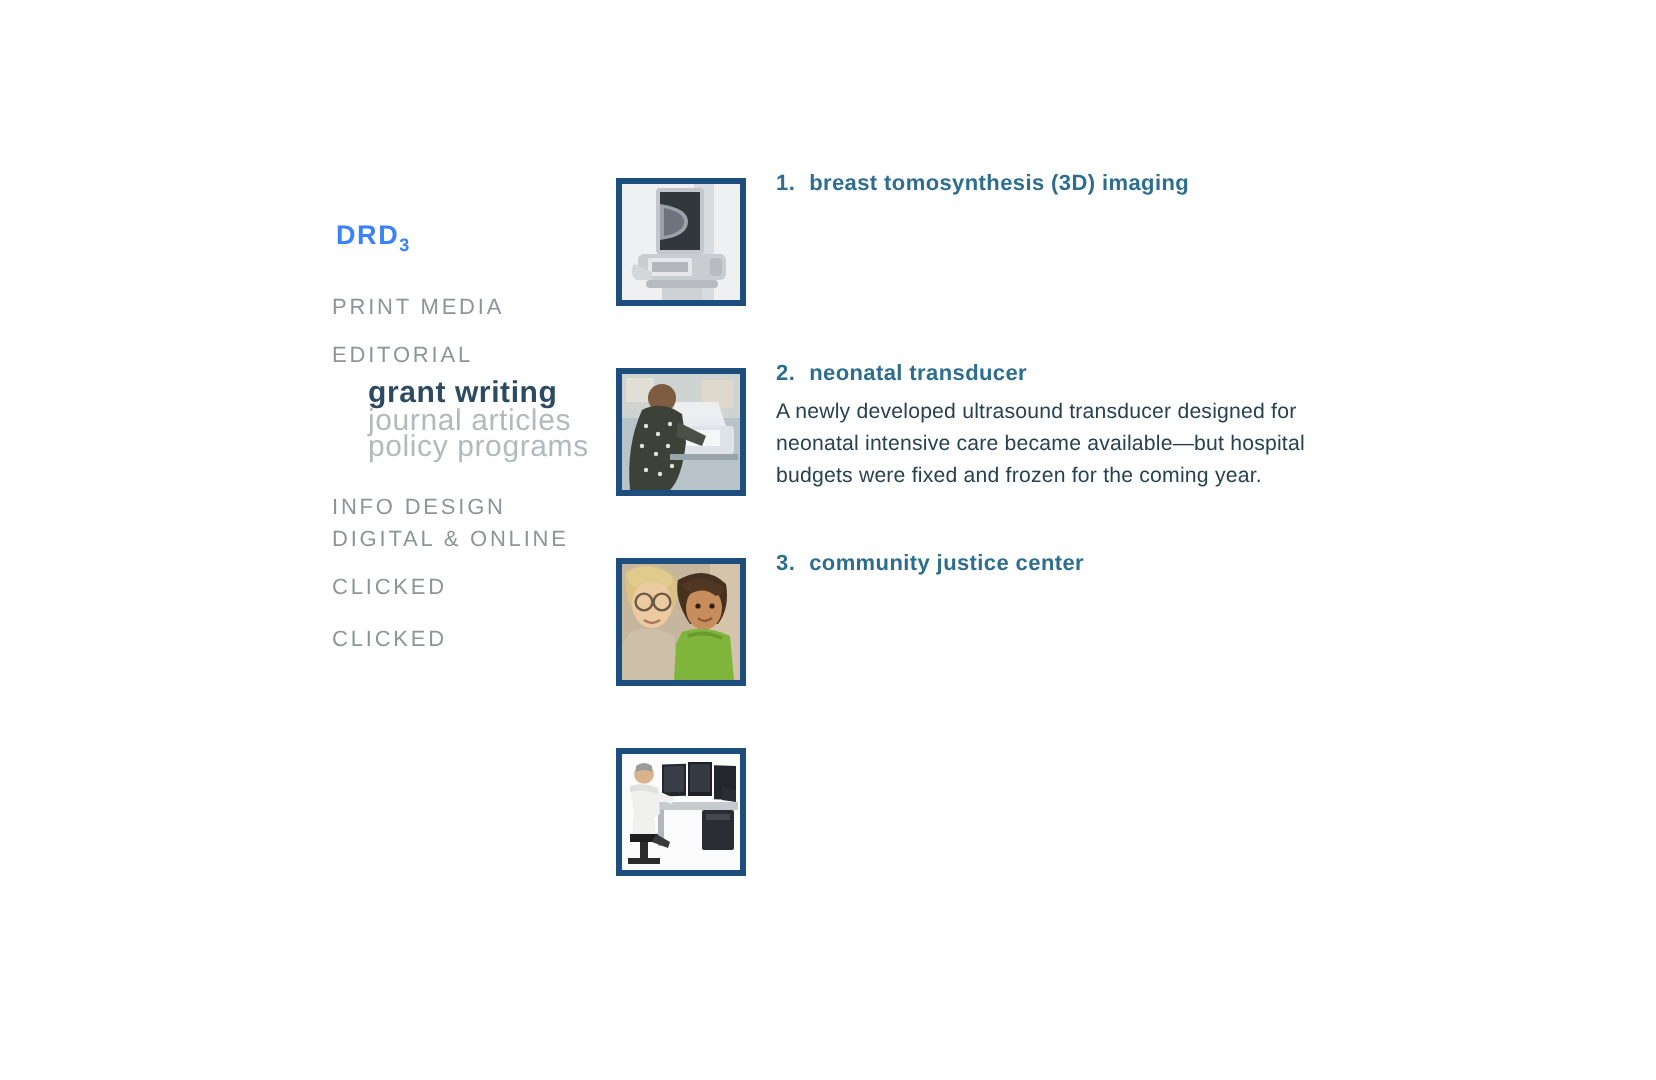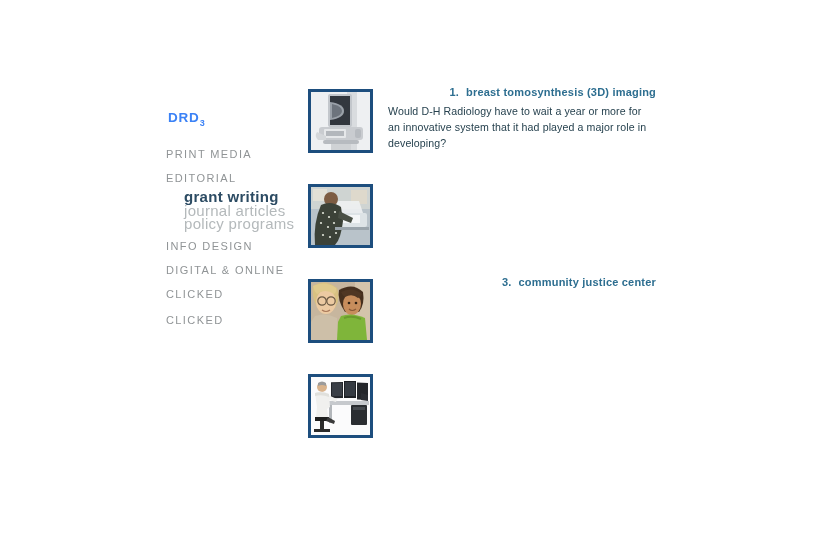--- a/index.html
+++ b/index.html
@@ -86,21 +86,20 @@
     margin-left: 15px;
     width: 268px;
   }
   .item-heading {
     font-size: 11px;
     font-weight: 600;
     letter-spacing: 0.2px;
     color: #2d6e90;
     margin: 0 0 5px 0;
     cursor: pointer;
-    text-align: right;
   }
   .item-number {
     margin-right: 7px;
   }
   .item-body {
     font-size: 10.6px;
     line-height: 16px;
     letter-spacing: 0.1px;
     color: #27424f;
   }
@@ -111,21 +110,21 @@
 <div class="page">
 
   <nav class="sidebar">
     <div class="logo"><span>DRD</span><sub>3</sub></div>
 
     <div class="nav-caps" style="top:38px">PRINT MEDIA</div>
     <div class="nav-caps" style="top:62px">EDITORIAL</div>
     <div class="nav-sub active" style="top:78px">grant writing</div>
     <div class="nav-sub" style="top:92px">journal articles</div>
     <div class="nav-sub" style="top:105px">policy programs</div>
-    <div class="nav-caps" style="top:130px">INFO DESIGN</div>
+    <div class="nav-caps" style="top:138px">INFO DESIGN</div>
     <div class="nav-caps" style="top:154px">DIGITAL &amp; ONLINE</div>
     <div class="nav-caps" style="top:178px">CLICKED</div>
     <div class="nav-caps" style="top:204px">CLICKED</div>
   </nav>
 
   <main class="main">
 
     <div class="item-row">
       <div class="thumb">
         <svg width="59" height="58" viewBox="0 0 59 58">
@@ -139,21 +138,20 @@
           <rect x="13" y="37" width="22" height="9" rx="1" fill="#e6e8ea"></rect>
           <rect x="15" y="39" width="18" height="5" fill="#b3b7bc"></rect>
           <rect x="44" y="37" width="6" height="9" rx="2" fill="#b7bbc0"></rect>
           <path d="M6 40 q-3 4 1 8 l8 0 l0 -4 Z" fill="#d4d7da"></path>
           <rect x="12" y="48" width="36" height="4" rx="2" fill="#b7bbc0"></rect>
           <rect x="20" y="52" width="20" height="6" fill="#cfd2d5"></rect>
         </svg>
       </div>
       <div class="item-text">
         <div class="item-heading"><span class="item-number">1.</span><span>breast tomosynthesis (3D) imaging</span></div>
-        <div class="item-body">Would D-H Radiology have to wait a year or more for an innovative system that it had played a major role in developing?</div>
       </div>
     </div>
 
     <div class="item-row">
       <div class="thumb">
         <svg width="59" height="58" viewBox="0 0 59 58">
           <rect x="0" y="0" width="59" height="58" fill="#b9c3ca"></rect>
           <rect x="0" y="0" width="59" height="22" fill="#cfd4d2"></rect>
           <rect x="2" y="2" width="14" height="12" fill="#e2e0d6"></rect>
           <rect x="40" y="3" width="16" height="14" fill="#ded9cc"></rect>
@@ -170,20 +168,24 @@
               <circle cx="17" cy="40" r="1.1"></circle>
               <circle cx="23" cy="36" r="1.1"></circle>
             <circle cx="12" cy="48" r="1.1"></circle>
               <circle cx="19" cy="50" r="1.1"></circle>
               <circle cx="25" cy="46" r="1.1"></circle>
           </g>
           <path d="M28 24 Q36 28 42 31 L40 36 Q32 33 27 31 Z" fill="#4a5046"></path>
           <rect x="24" y="40" width="34" height="3" fill="#9aa4ab"></rect>
         </svg>
       </div>
+      <div class="item-text">
+        <div class="item-heading"><span class="item-number">2.</span><span>neonatal transducer</span></div>
+        <div class="item-body">A newly developed ultrasound transducer designed for neonatal intensive care became available—but hospital budgets were fixed and frozen for the coming year.</div>
+      </div>
     </div>
 
     <div class="item-row">
       <div class="thumb">
         <svg width="59" height="58" viewBox="0 0 59 58">
           <rect x="0" y="0" width="59" height="58" fill="#c7b69e"></rect>
           <rect x="44" y="0" width="15" height="58" fill="#d4c4ab"></rect>
           <path d="M2 4 Q14 -4 26 6 Q30 16 24 26 L8 28 Q0 16 2 4 Z" fill="#d8c182"></path>
           <ellipse cx="15" cy="20" rx="10" ry="12" fill="#eccaa2"></ellipse>
           <path d="M2 4 Q14 -2 25 6 Q26 10 23 12 Q14 6 6 12 Q3 9 2 4 Z" fill="#e0ca8c"></path>

